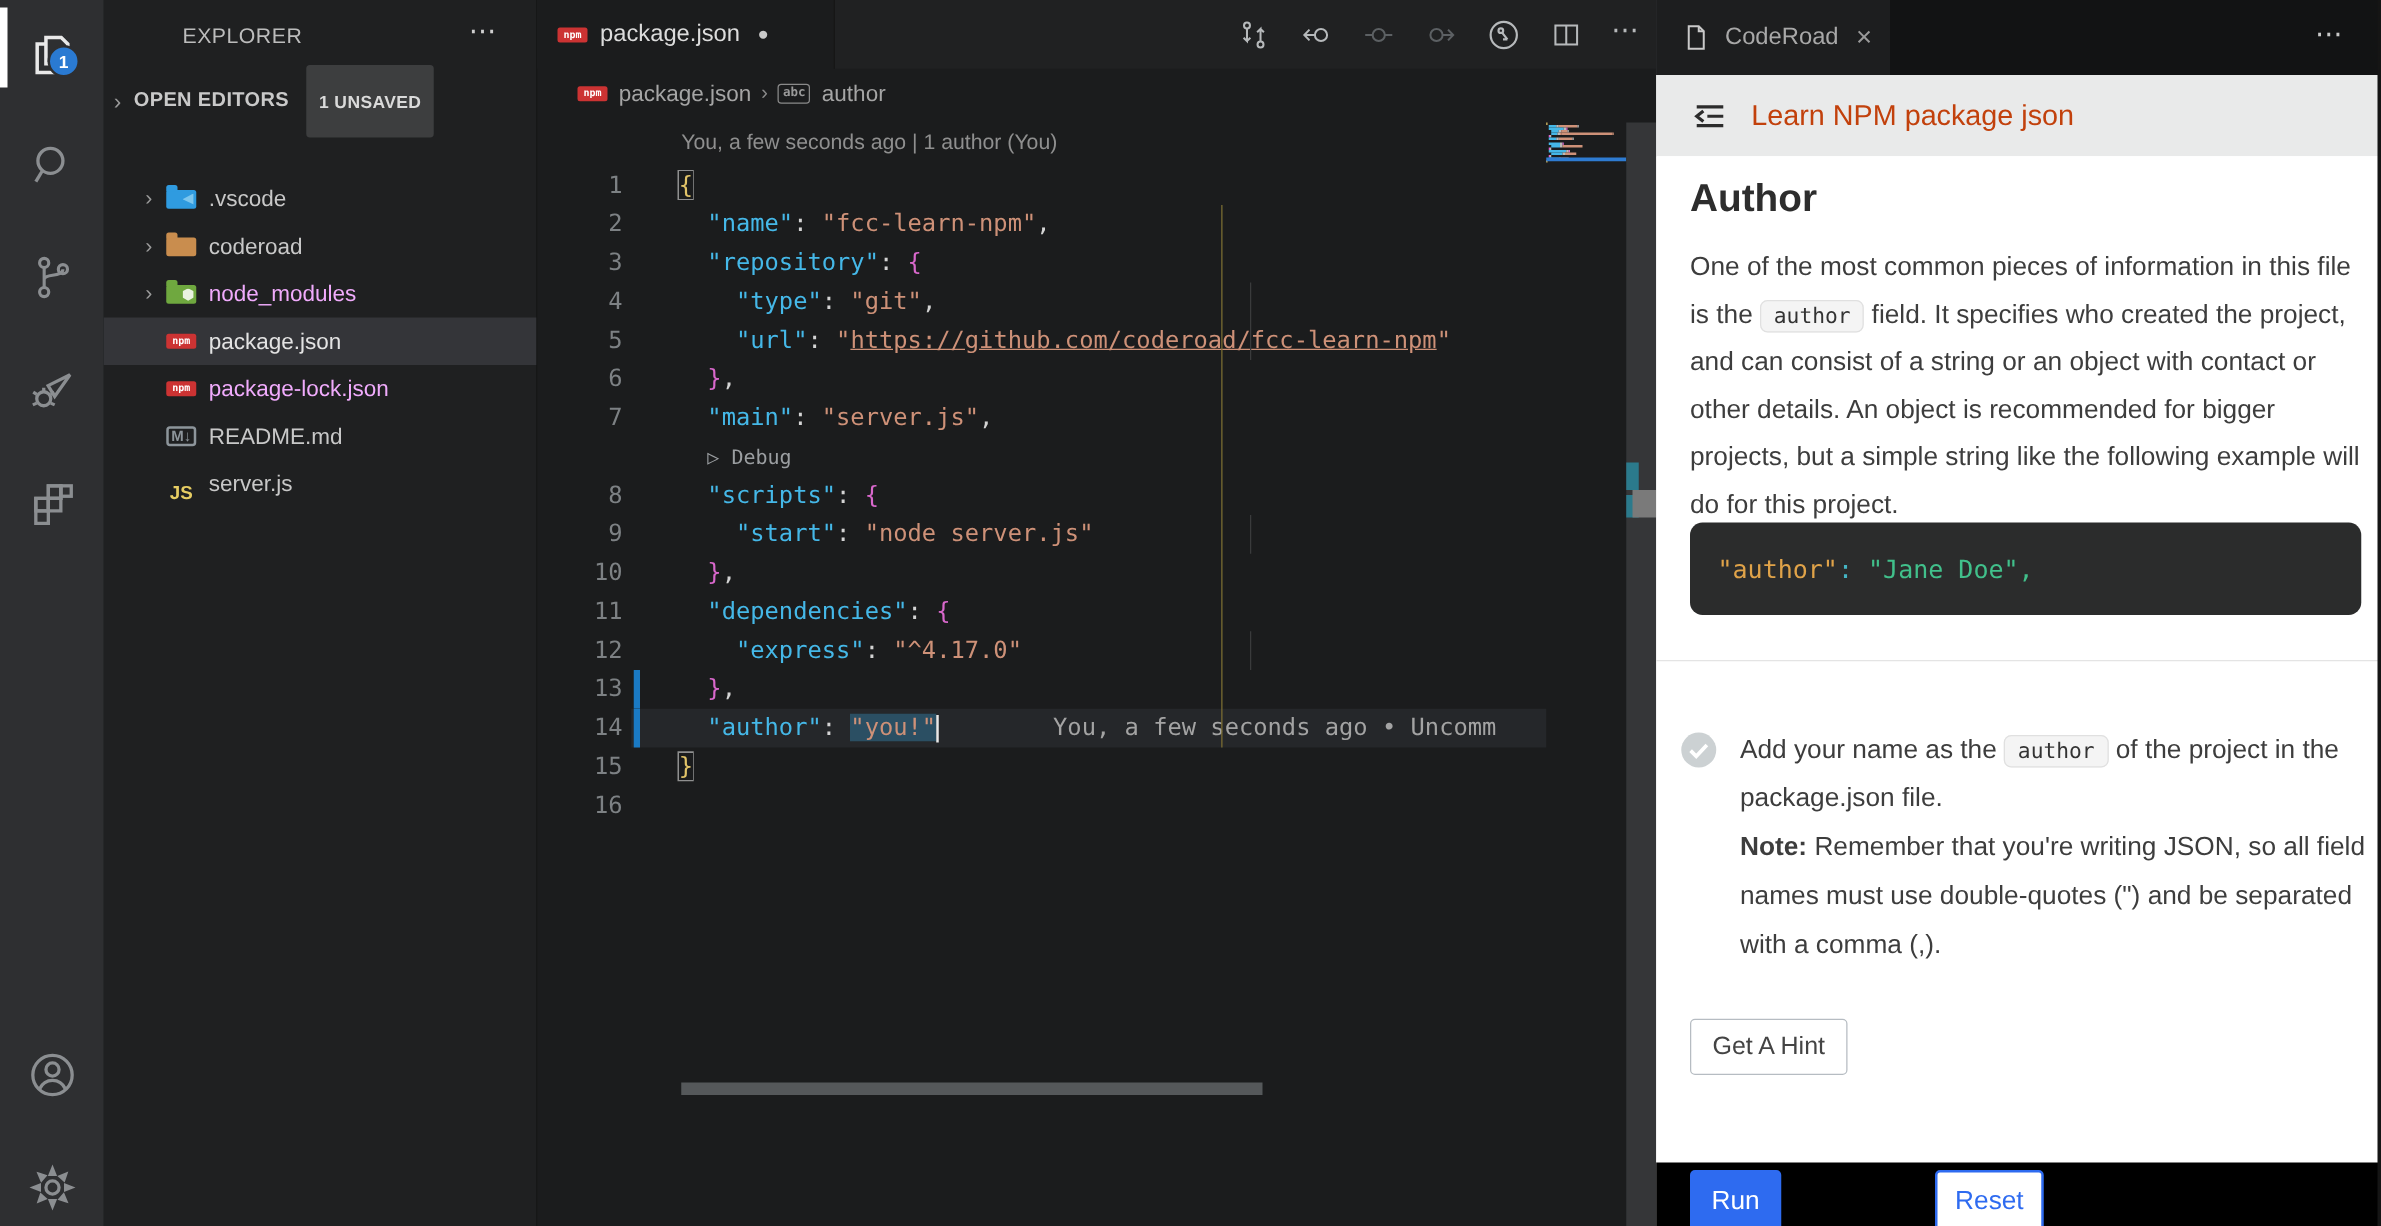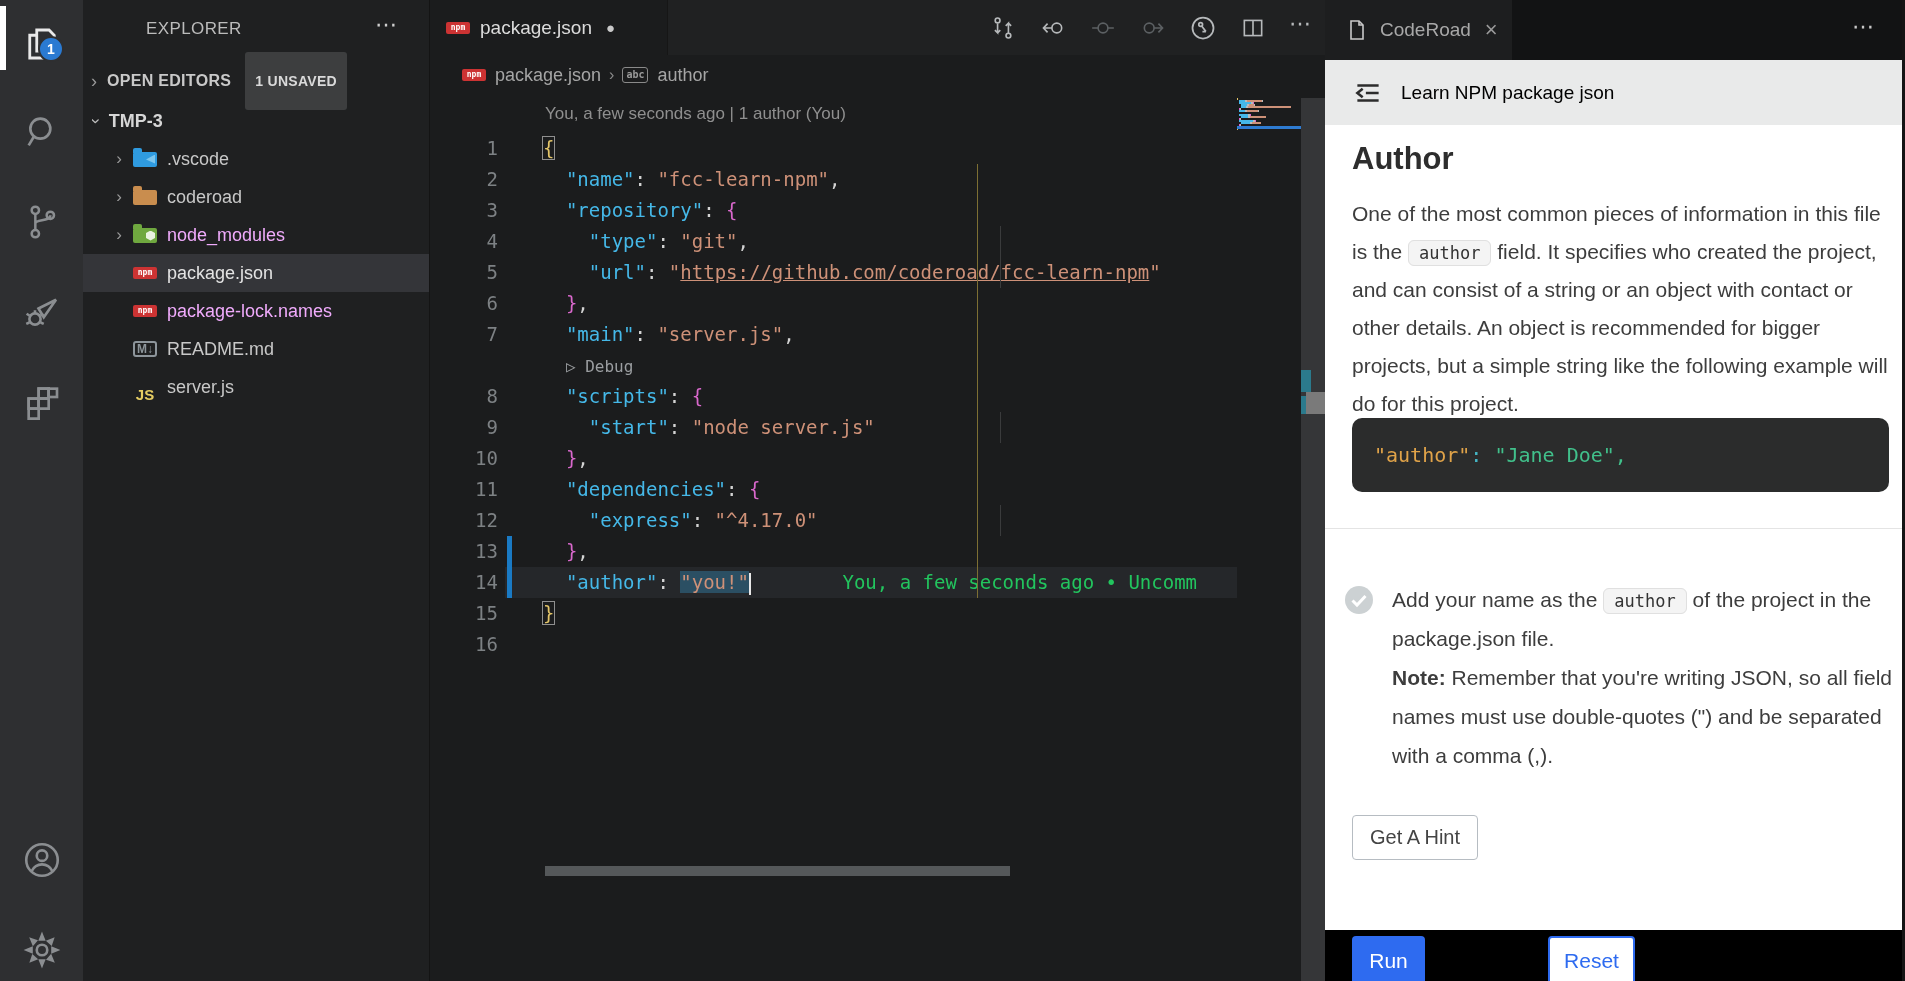--- a/index.html
+++ b/index.html
@@ -87,21 +87,21 @@
   .mslot .mk { position:absolute; left:2px; top:0; width:5px; height:31px; background:#1a7ac4; }
   .cl-code { white-space:pre; padding-left:24px; color:#d4d4d4; }
   .key { color:#45b8e8; }
   .str { color:#ce9178; }
   .pun { color:#d4d4d4; }
   .b1 { color:#e2c468; }
   .b2 { color:#d968cc; }
   .url { text-decoration:underline; }
   .boxed { box-shadow:0 0 0 1px #8f8f8f; }
   .sel { background:#2b4f63; }
-  .blame { color:#22c55e; }
+  .blame { color:#a3a3a3; }
   .lens { color:#9b9ea1; font-size:16px; }
   .cursor { display:inline-block; width:0; height:22px; border-left:2px solid #e8e8e8; vertical-align:middle; }
   .guide { position:absolute; width:1px; }
   #guide-outer { left:547px; top:164px; height:434px; background:#7d6f33; }
   .guide.inner { left:570px; background:#3a3b3c; }
 
   #minimap { position:absolute; left:807px; top:98px; width:64px; }
   .mm-line { height:2px; white-space:nowrap; font-size:0; }
   .mm-seg { display:inline-block; height:2px; }
   #mm-current { position:absolute; left:0; width:64px; height:3px; background:#2e7bd1; }
@@ -114,21 +114,21 @@
   #panel { position:absolute; left:1325px; top:0; width:580px; height:981px; background:#ffffff; }
   #panel-tabbar { position:absolute; left:0; top:0; width:100%; height:60px; background:#121314; }
   #panel-tab { position:absolute; left:0; top:0; width:187px; height:60px; background:#1d1e1f; display:flex; align-items:center; }
   #panel-tab svg { stroke:#c9c9c9; }
   #panel-tab .lbl { color:#a8a8a8; font-size:19px; margin-left:11px; }
   #panel-tab .close { color:#9a9a9a; font-size:22px; margin-left:14px; }
   #panel-tabbar .dots { position:absolute; right:28px; top:14px; color:#c8c8c8; font-size:22px; letter-spacing:3px; }
   #panel-header { position:absolute; left:0; top:60px; width:100%; height:65px; background:#e9eaea; display:flex; align-items:center; }
   #panel-header svg { stroke:#2c2c2c; }
   #panel-header .icon { margin-left:26px; }
-  #panel-header .t { color:#000000; font-size:19px; margin-left:16px; }
+  #panel-header .t { color:#c2410c; font-size:23px; margin-left:16px; }
   #panel-content { position:absolute; left:0; top:125px; width:100%; height:805px; background:#fff; }
   #lesson-heading { position:absolute; left:27px; top:16px; font-size:31px; font-weight:bold; color:#2d2d2d; }
   #lesson-paragraph { position:absolute; left:27px; top:70px; width:545px; font-size:21px; line-height:38px; color:#3d3d3d; }
   .chip { background:#f4f4f4; border:1px solid #e0e0e0; border-radius:6px; padding:2px 10px;
           font:17px "DejaVu Sans Mono",monospace; color:#333; }
   #lesson-codeblock { position:absolute; left:27px; top:293px; width:537px; height:74px; background:#2b2c2c;
           border-radius:10px; display:flex; align-items:center; }
   #lesson-codeblock .code { margin-left:22px; font:20px "DejaVu Sans Mono",monospace; white-space:pre; }
   .ck { color:#e0a349; } .cc { color:#45b5c4; } .cv { color:#41c08b; }
   #panel-divider { position:absolute; left:0; top:403px; width:100%; height:1px; background:#e4e4e4; }
@@ -207,24 +207,20 @@
 <div id="sidebar">
   <div id="explorer-head">
     <span class="t">EXPLORER</span>
     <span class="dots">⋯</span>
   </div>
   <div id="open-editors">
     <span class="chev">›</span>
     <span class="lbl">OPEN EDITORS</span>
     <span class="badge">1 UNSAVED</span>
   </div>
-  <div id="root-row">
-    <span class="chev">›</span>
-    <span class="lbl">TMP-3</span>
-  </div>
   <div id="file-tree">
       <div class="tree-row">
         <span class="chev">›</span>
         <span class="fi fi-folder-vscode"></span>
         <span class="lbl">.vscode</span>
       </div>
       <div class="tree-row">
         <span class="chev">›</span>
         <span class="fi fi-folder"></span>
         <span class="lbl">coderoad</span>
@@ -235,21 +231,21 @@
         <span class="lbl">node_modules</span>
       </div>
       <div class="tree-row selected">
         <span class="chev empty">›</span>
         <span class="fi fi-npm">npm</span>
         <span class="lbl">package.json</span>
       </div>
       <div class="tree-row dimmed">
         <span class="chev empty">›</span>
         <span class="fi fi-npm">npm</span>
-        <span class="lbl">package-lock.names</span>
+        <span class="lbl">package-lock.json</span>
       </div>
       <div class="tree-row">
         <span class="chev empty">›</span>
         <span class="fi fi-md">M↓</span>
         <span class="lbl">README.md</span>
       </div>
       <div class="tree-row">
         <span class="chev empty">›</span>
         <span class="fi fi-js">JS</span>
         <span class="lbl">server.js</span>

